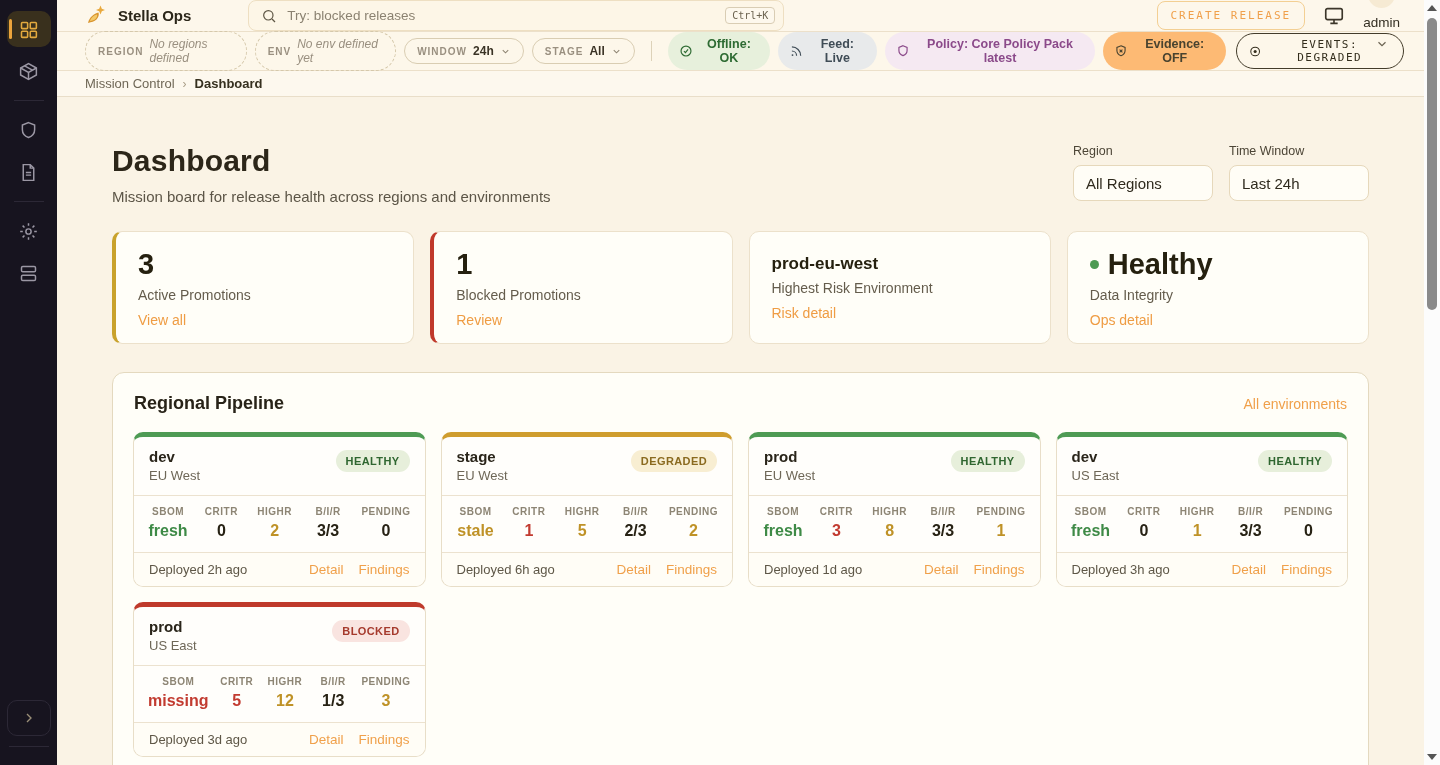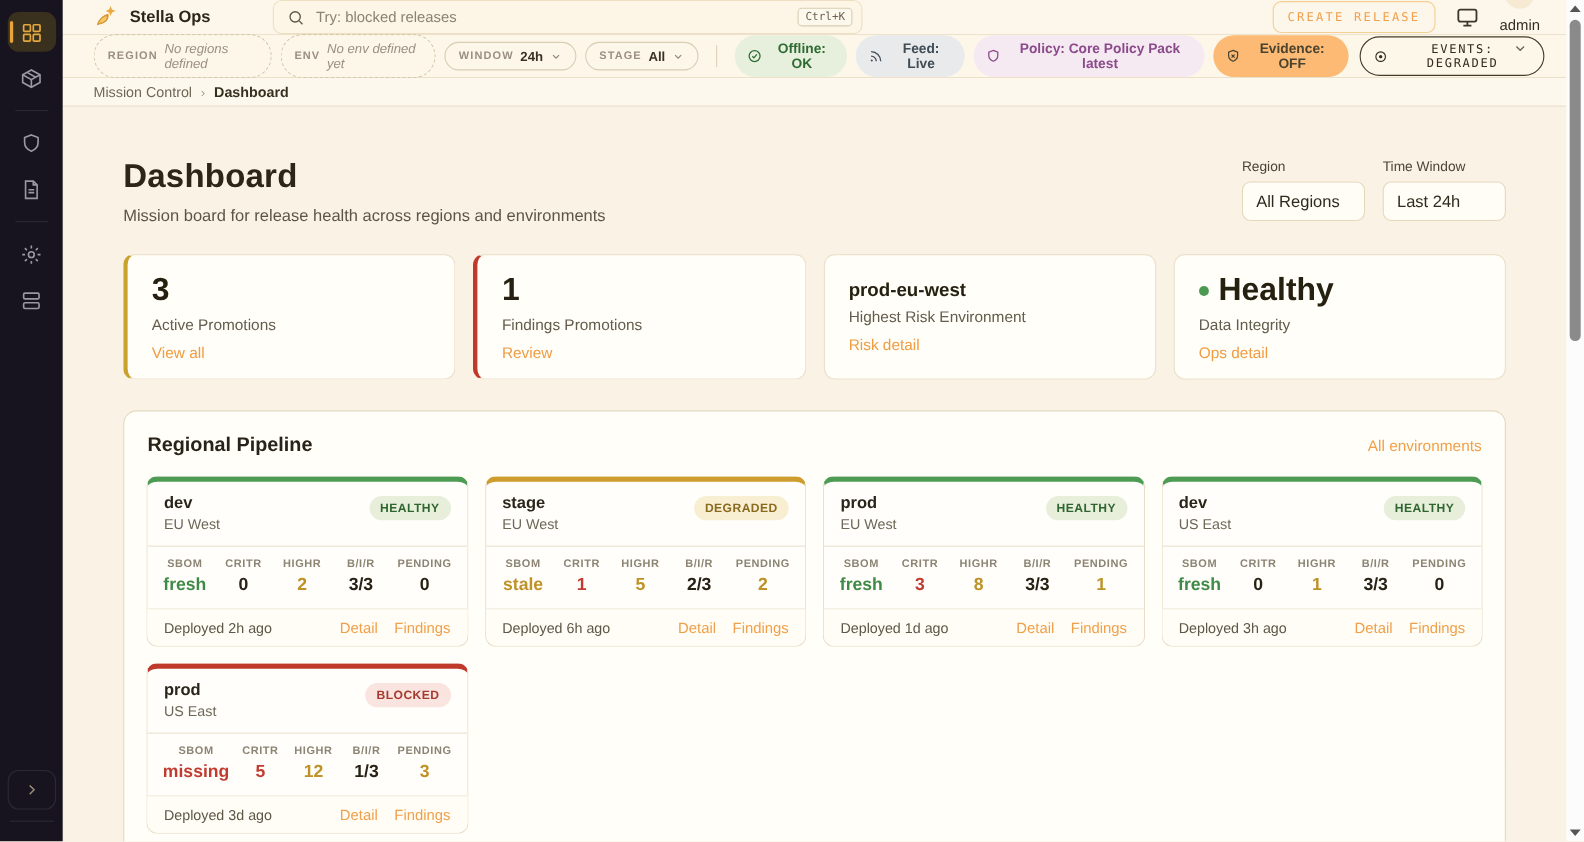--- a/index.html
+++ b/index.html
@@ -68,21 +68,21 @@
   .crumb-sep { color:#a99e87; font-size:12px; }
 
   
   .main { padding:47px 55px 0 55px; }
   .page-head { display:flex; justify-content:space-between; align-items:flex-start; }
   .page-title { font-size:30px; font-weight:bold; color:#2c2619; letter-spacing:0.2px; }
   .page-sub { font-size:15px; color:#5c5547; margin-top:10px; }
   .head-filters { display:flex; gap:16px; }
   .filter-group { display:flex; flex-direction:column; }
   .filter-label { font-size:12.5px; color:#4c4536; margin-bottom:7px; }
-  .filter-select { width:112px; height:36px; border:1px solid #e6d8bb; border-radius:8px; background:#fffdf6; font-size:15px; color:#2f2a1d; padding:0 12px; text-align:left; cursor:pointer; font-family:"Liberation Sans",sans-serif; }
+  .filter-select { width:140px; height:36px; border:1px solid #e6d8bb; border-radius:8px; background:#fffdf6; font-size:15px; color:#2f2a1d; padding:0 12px; text-align:left; cursor:pointer; font-family:"Liberation Sans",sans-serif; }
 
   
   .stat-grid { display:grid; grid-template-columns:repeat(4,1fr); gap:16px; margin-top:26px; }
   .stat-card { background:#fffef8; border:1px solid #ece1cb; border-radius:10px; padding:16px 22px 14px; min-height:110px; }
   .stat-card.acc-amber { border-left:4px solid #c9a22c; }
   .stat-card.acc-red { border-left:4px solid #c0392b; }
   .stat-value { font-size:29px; font-weight:bold; color:#25200f; line-height:1.15; display:flex; align-items:center; gap:9px; }
   .stat-value .dot { width:9px; height:9px; border-radius:50%; background:#4c9a52; display:none; }
   .stat-card.with-dot .dot { display:inline-block; }
   .stat-card.size-medium .stat-value { font-size:17px; margin-top:6px; }
@@ -333,21 +333,21 @@
             <span class="sv-text">3</span>
           </div>
     <div class="stat-label">Active Promotions</div>
     <a class="stat-link">View all</a>
   </div>
 
   <div class="stat-card acc-red size-big">
     <div class="stat-value">
             <span class="sv-text">1</span>
           </div>
-    <div class="stat-label">Findings Promotions</div>
+    <div class="stat-label">Blocked Promotions</div>
     <a class="stat-link">Review</a>
   </div>
 
   <div class="stat-card size-medium">
     <div class="stat-value">
             <span class="sv-text">prod-eu-west</span>
           </div>
     <div class="stat-label">Highest Risk Environment</div>
     <a class="stat-link">Risk detail</a>
   </div>

